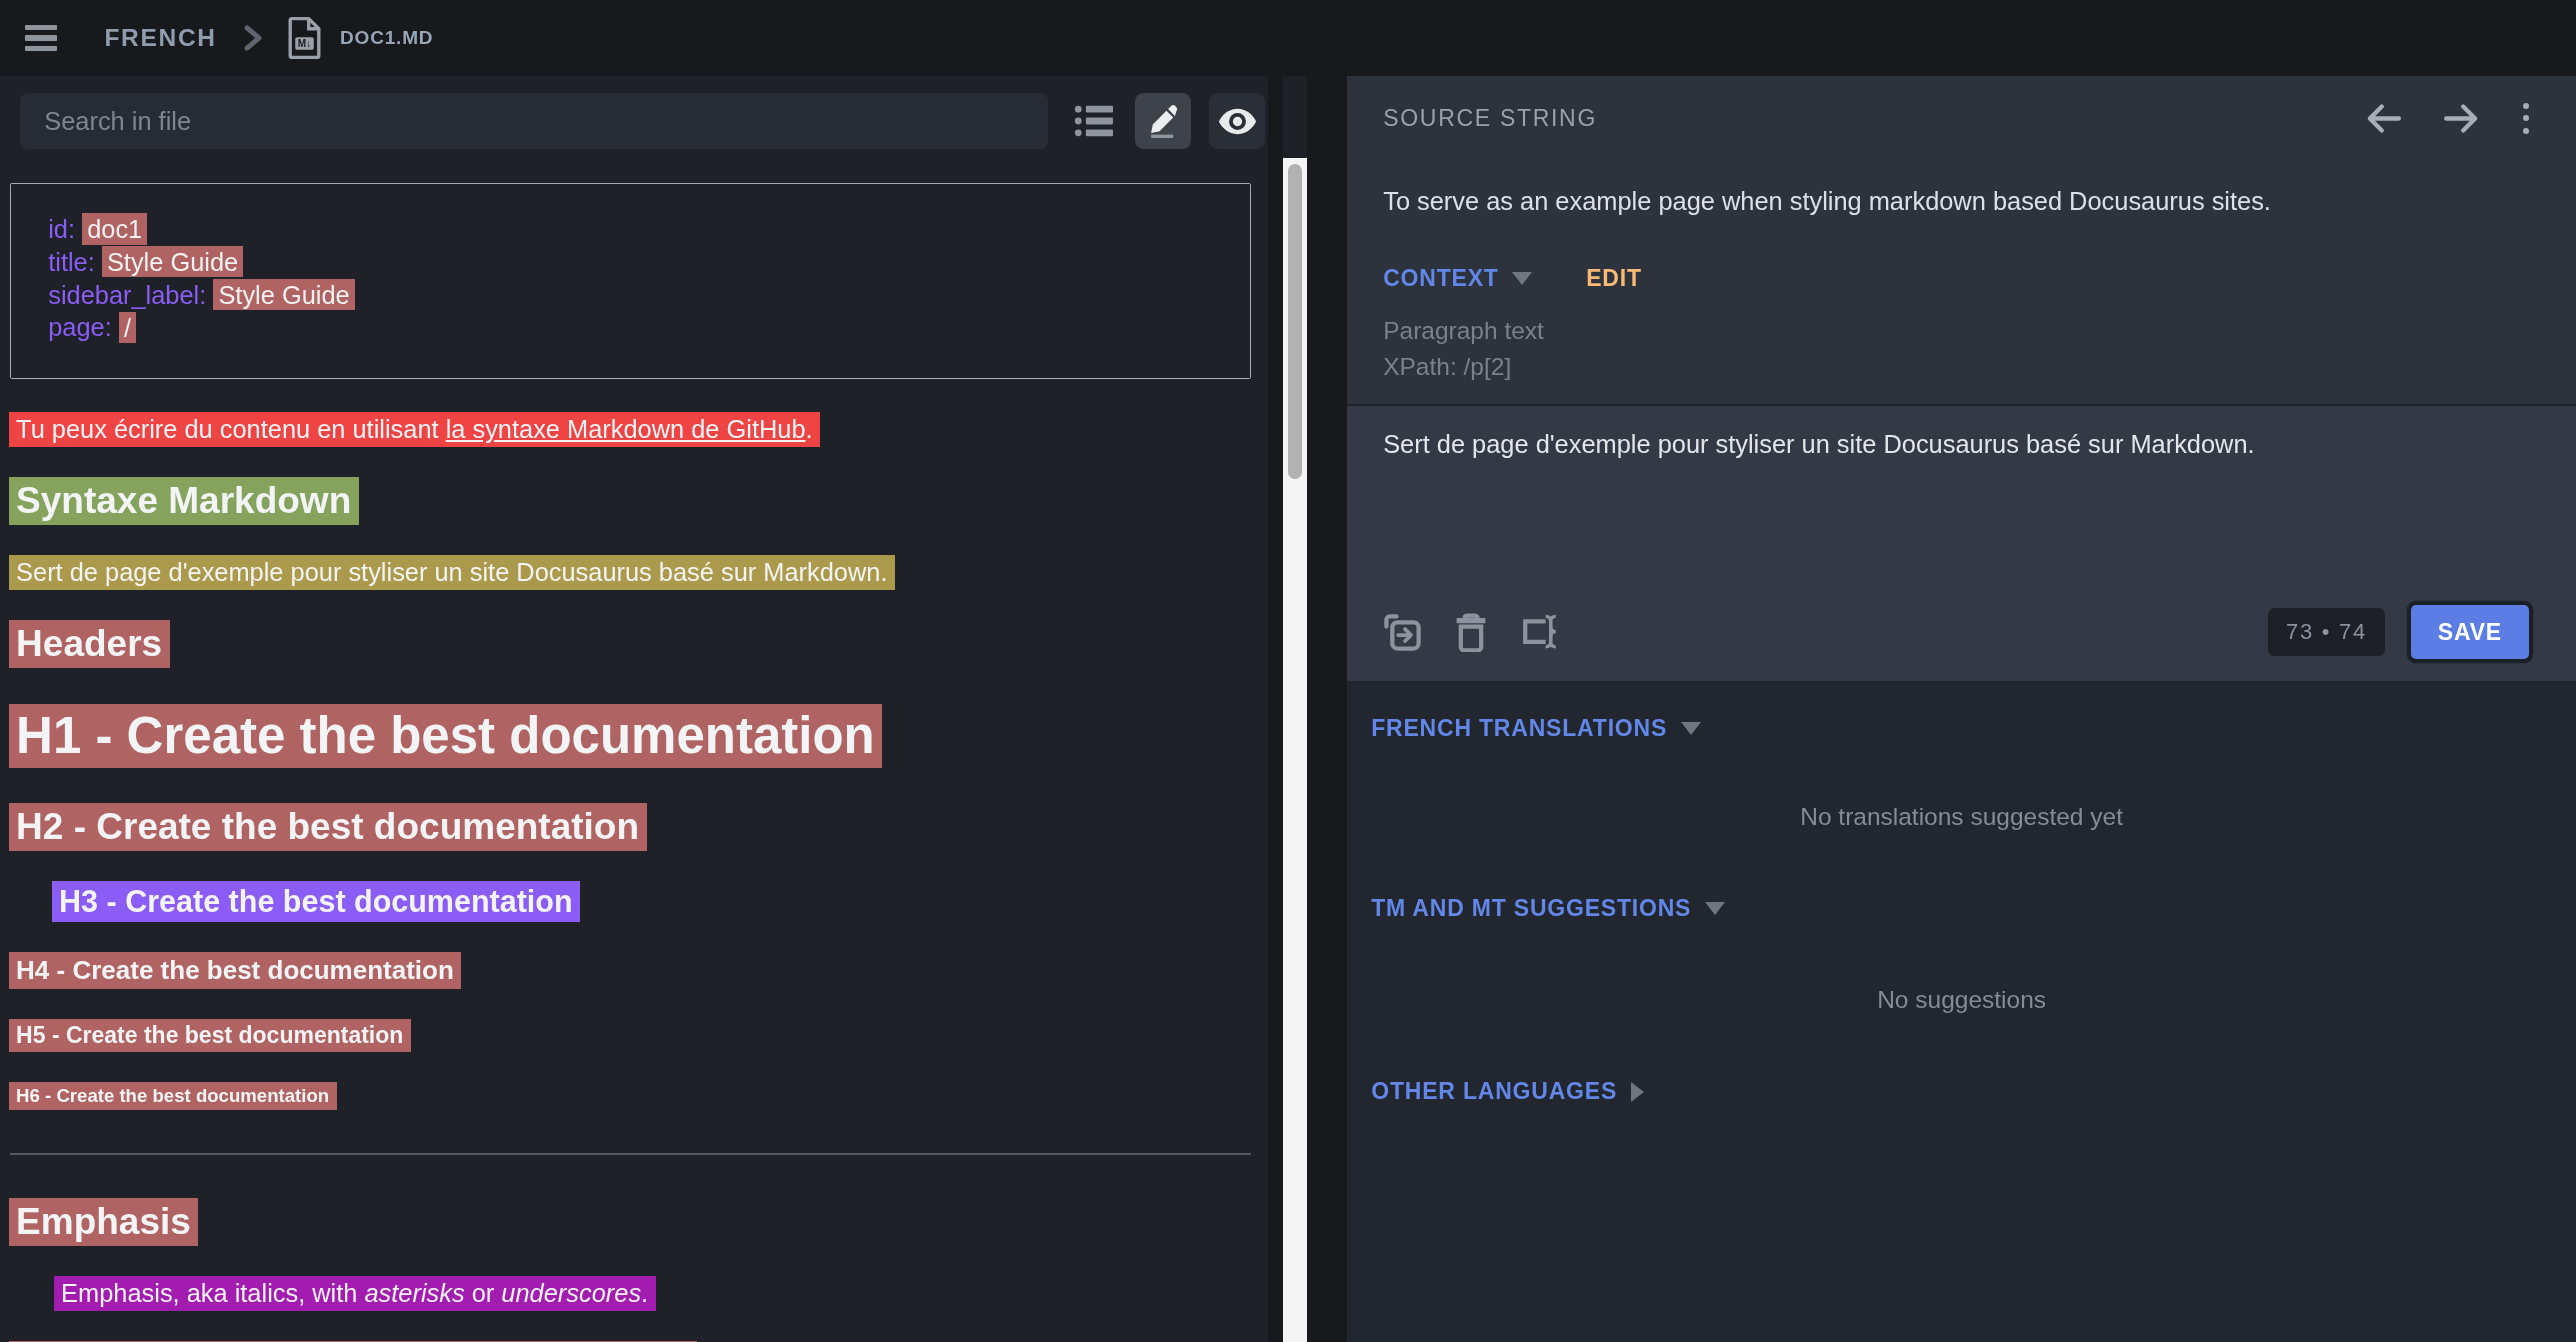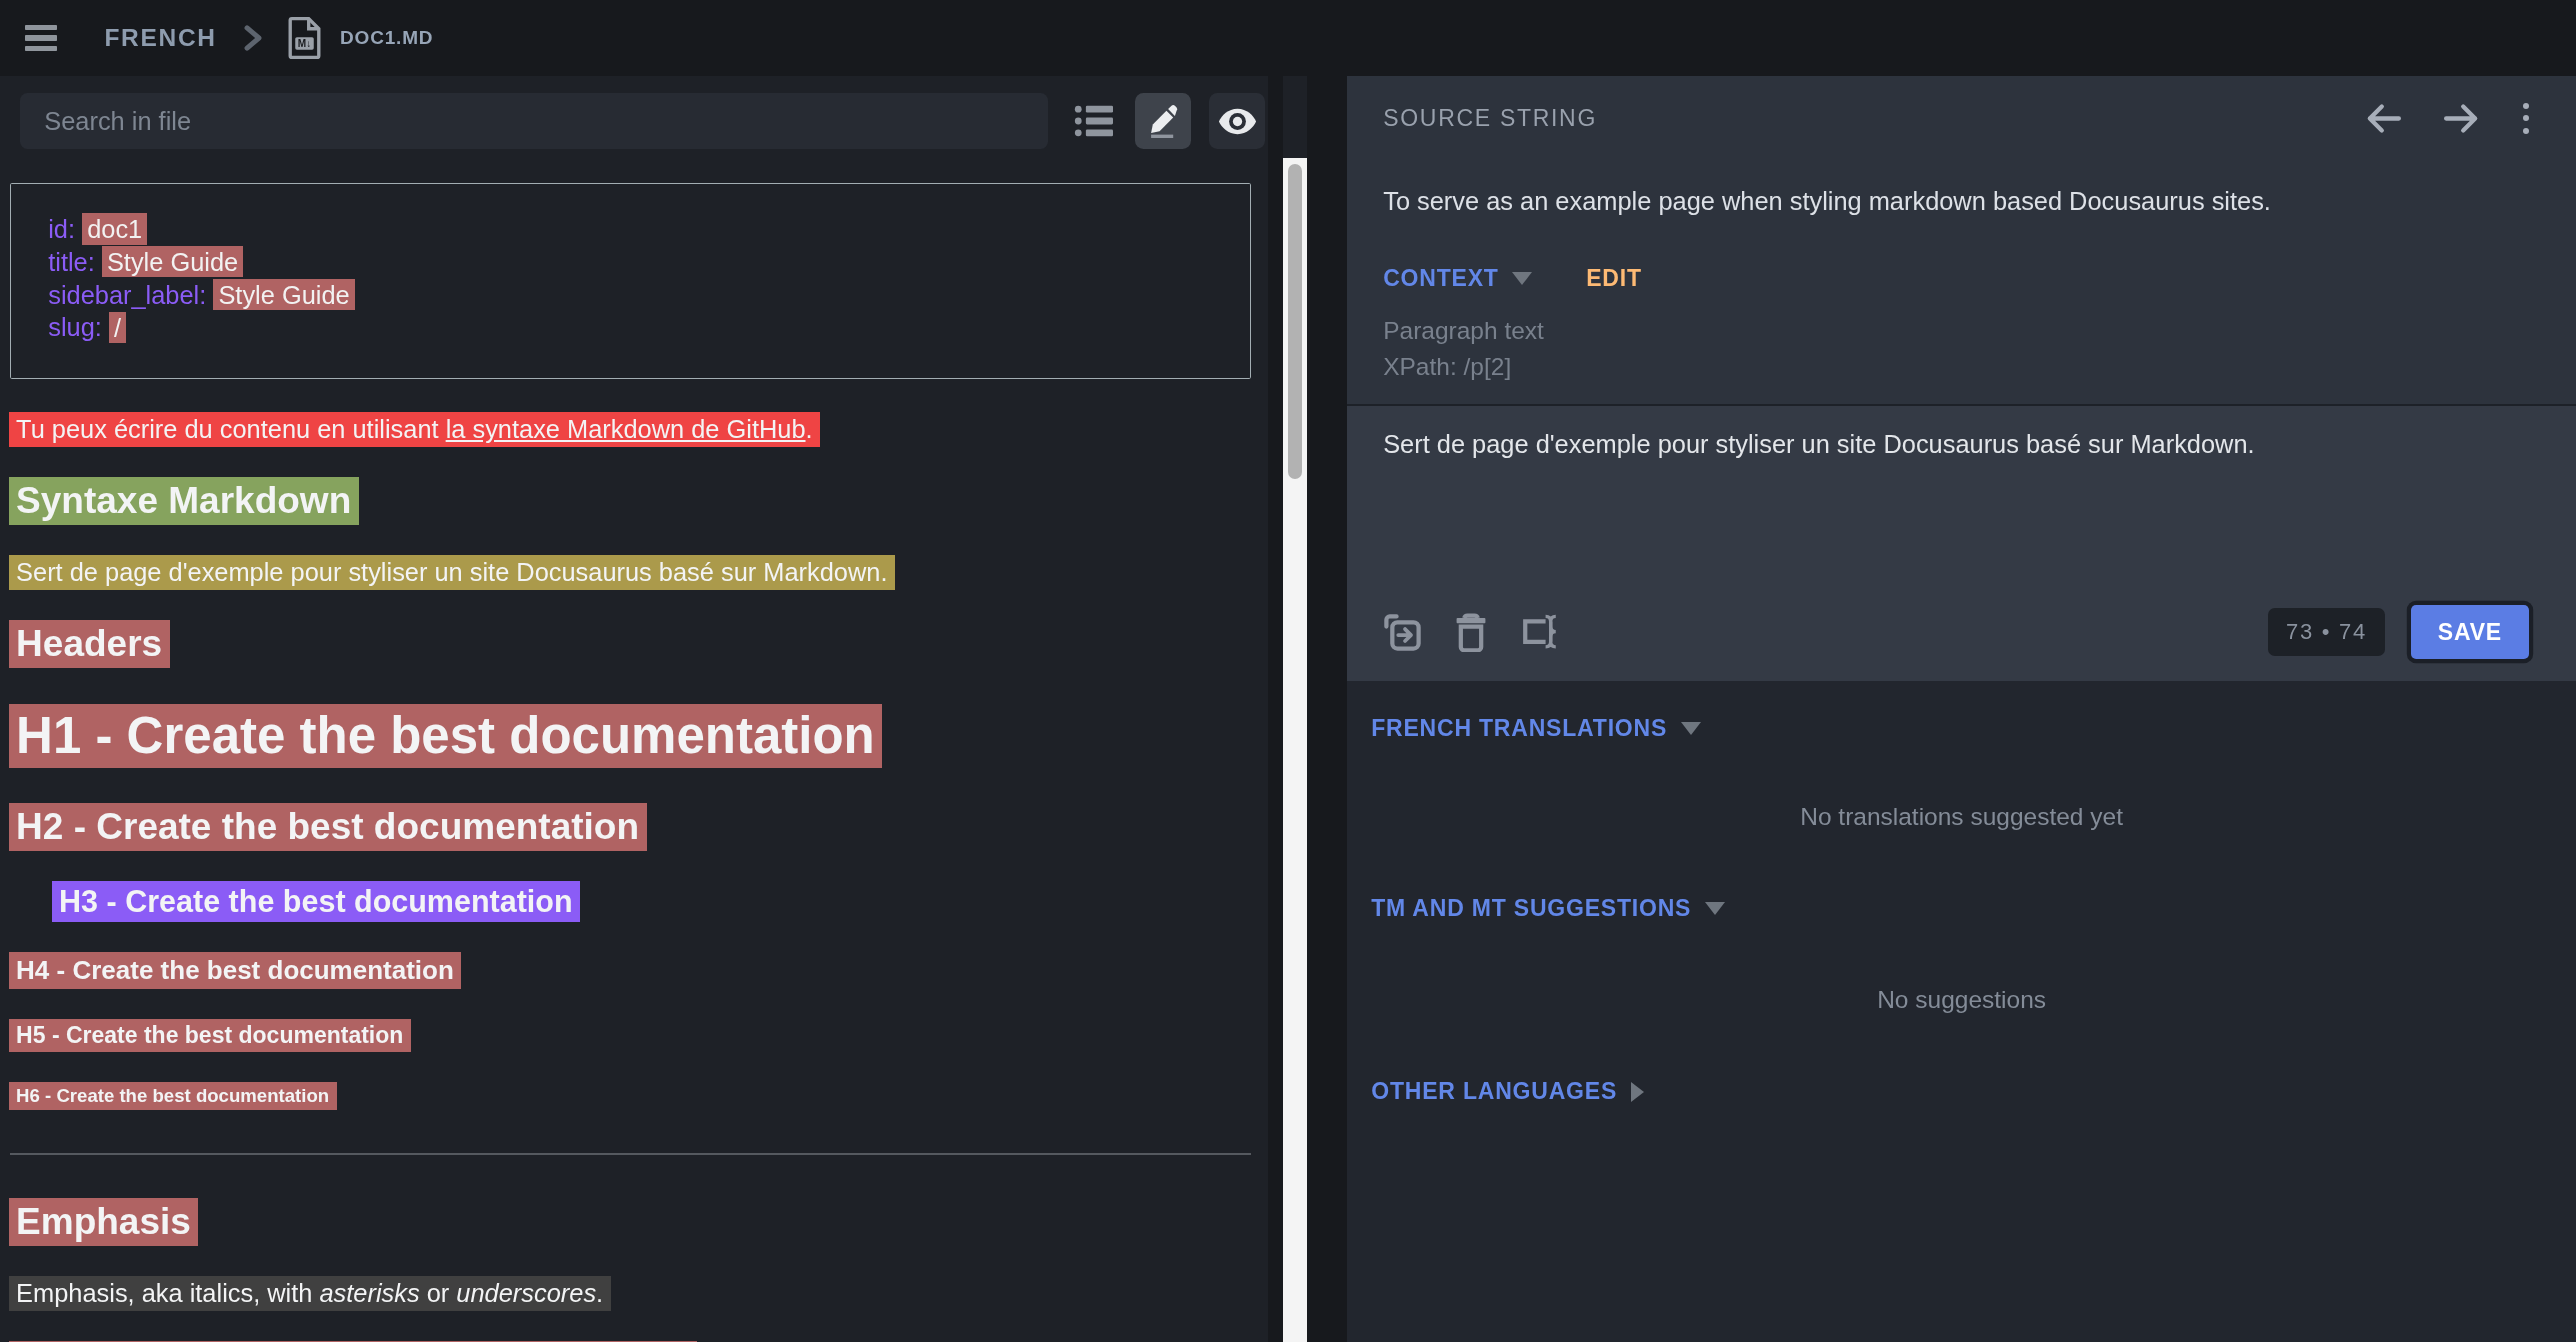--- a/index.html
+++ b/index.html
@@ -149,35 +149,35 @@
           <circle cx="23" cy="16" r="5.5" fill="#e8eaec"></circle>
         </svg>
       </div>
     </div>
 
     <div class="doc-area">
         <div class="fm-box">
           <div class="fm-line"><span class="fm-key">id: </span><span class="fm-val" style="background-color: rgb(176, 99, 99);">doc1</span></div>
           <div class="fm-line"><span class="fm-key">title: </span><span class="fm-val" style="background-color: rgb(176, 99, 99);">Style Guide</span></div>
           <div class="fm-line"><span class="fm-key">sidebar_label: </span><span class="fm-val" style="background-color: rgb(176, 99, 99);">Style Guide</span></div>
-          <div class="fm-line"><span class="fm-key">slug: </span><span class="fm-val" style="background-color: rgb(176, 99, 99);">/</span></div>
+          <div class="fm-line"><span class="fm-key">page: </span><span class="fm-val" style="background-color: rgb(176, 99, 99);">/</span></div>
         </div>
         <div class="doc-block p"><span class="hl" style="background-color: #ef4444; margin-top: 8px;"><span>Tu peux écrire du contenu en utilisant </span><span style="text-decoration: underline;">la syntaxe Markdown de GitHub</span><span>.</span></span></div>
         <div class="doc-block h2"><span class="hl" style="background-color: rgb(134, 163, 94);">Syntaxe Markdown</span></div>
         <div class="doc-block p"><span class="hl" style="background-color: rgb(171, 154, 75);">Sert de page d'exemple pour styliser un site Docusaurus basé sur Markdown.</span></div>
         <div class="doc-block h2"><span class="hl" style="background-color: rgb(176, 99, 99);">Headers</span></div>
         <div class="doc-block h1"><span class="hl" style="background-color: rgb(176, 99, 99);">H1 - Create the best documentation</span></div>
         <div class="doc-block h2"><span class="hl" style="background-color: rgb(176, 99, 99);">H2 - Create the best documentation</span></div>
         <div class="doc-block h3"><span class="hl" style="background-color: #8b5cf6; margin-left: 43px;">H3 - Create the best documentation</span></div>
         <div class="doc-block h4"><span class="hl" style="background-color: rgb(176, 99, 99);">H4 - Create the best documentation</span></div>
         <div class="doc-block h5"><span class="hl" style="background-color: rgb(176, 99, 99);">H5 - Create the best documentation</span></div>
         <div class="doc-block h6"><span class="hl" style="background-color: rgb(176, 99, 99);">H6 - Create the best documentation</span></div>
         <div class="doc-hr"></div>
         <div class="doc-block h2"><span class="hl" style="background-color: rgb(176, 99, 99);">Emphasis</span></div>
-        <div class="doc-block p"><span class="hl" style="background-color: #404040;"><span>Emphasis, aka italics, with </span><span style="font-style: italic;">asterisks</span><span> or </span><span style="font-style: italic;">underscores</span><span>.</span></span></div>
+        <div class="doc-block p"><span class="hl" style="background-color: #a21caf; margin-left: 45px;"><span>Emphasis, aka italics, with </span><span style="font-style: italic;">asterisks</span><span> or </span><span style="font-style: italic;">underscores</span><span>.</span></span></div>
         <div class="doc-block p"><span class="hl" style="background-color: rgb(176, 99, 99);"><span>Strong emphasis, aka bold, with </span><span style="font-weight: bold;">asterisks</span><span> or </span><span style="font-weight: bold;">underscores</span><span>.</span></span></div>
       </div>
   </section>
 
   <div class="divider-col">
     <div class="scroll-track">
       <div class="scroll-thumb"></div>
     </div>
   </div>
   <div class="panel-gap"></div>

